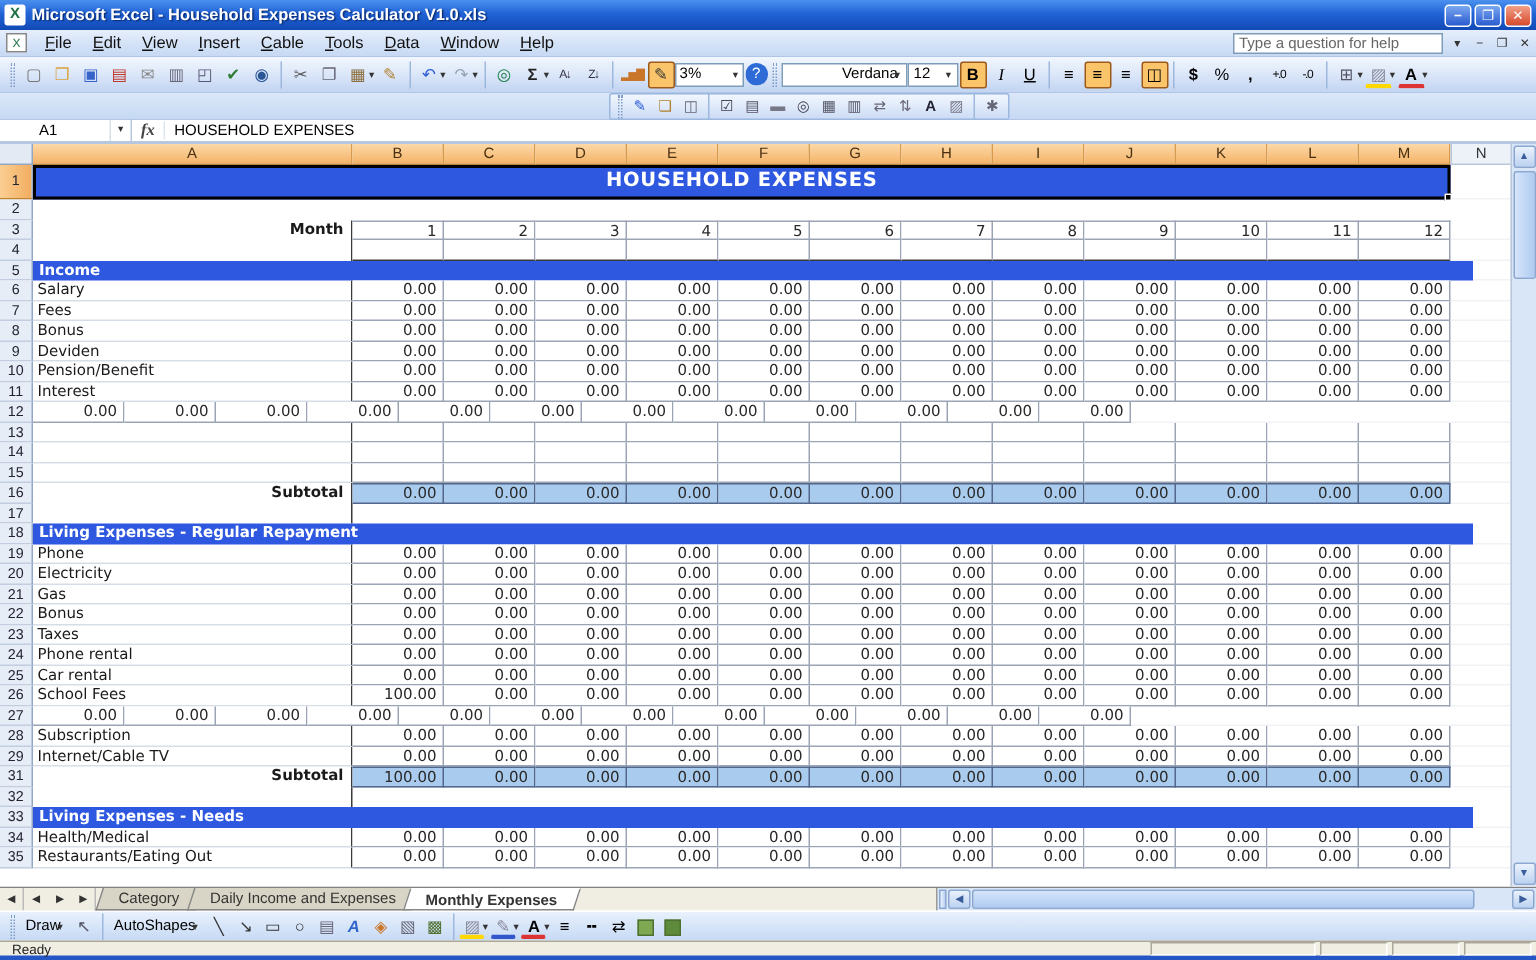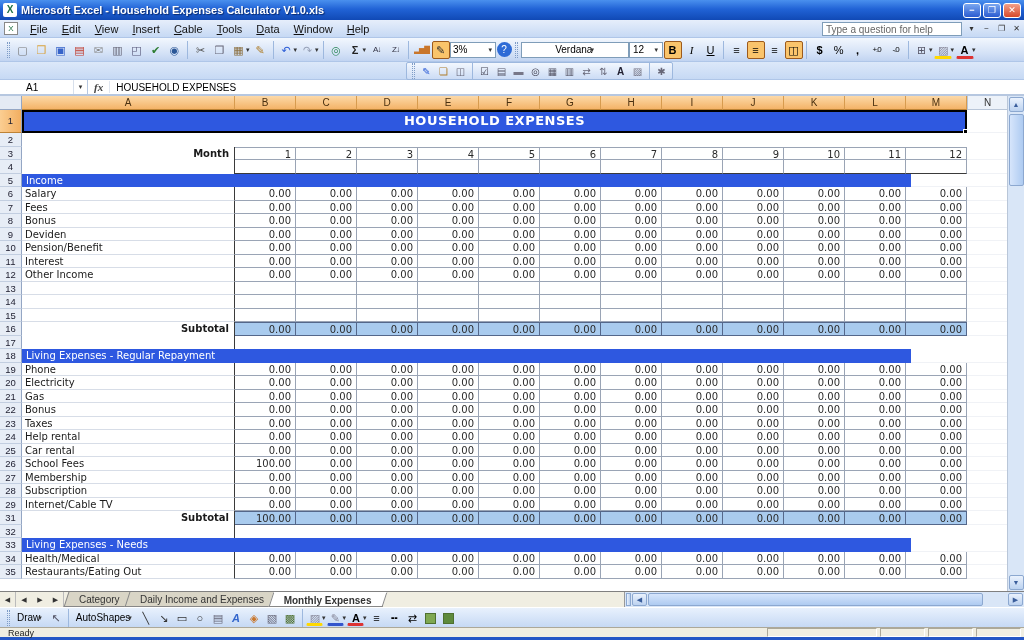--- a/index.html
+++ b/index.html
@@ -35,22 +35,22 @@
     display:flex;align-items:center;border-bottom:1px solid #AFC6E8;padding-left:4px;font-size:10px}
   .grip{width:3px;height:16px;border-left:1px dotted #7E9CC6;border-right:1px dotted #7E9CC6;margin:0 3px}
   .ib{width:18px;height:18px;text-align:center;line-height:16px;font-size:11px;border:1px solid transparent;
     border-radius:2px;margin:0 0.5px;flex:0 0 auto;overflow:hidden}
   .ib.small{font-size:8px;letter-spacing:-1px}
   .ib.active{background:#FAC46B;border-color:#9C5A1D}
   .sep{width:1px;height:18px;background:#9DB8DE;margin:0 3px;flex:0 0 auto}
   .dd{font-size:7px;color:#333;margin:0 1px 0 -2px;flex:0 0 auto}
   .zoombox{width:46px;height:16px;background:#fff;border:1px solid #7F9DB9;font-size:10px;
     display:flex;align-items:center;justify-content:space-between;padding:0 2px;flex:0 0 auto}
-  .fontbox{width:108px;height:16px;background:#fff;border:1px solid #7F9DB9;font-size:10px;
-    display:flex;align-items:center;justify-content:center;padding:0 3px;flex:0 0 auto}
+  .fontbox{width:84px;height:16px;background:#fff;border:1px solid #7F9DB9;font-size:10px;
+    display:flex;align-items:center;justify-content:flex-end;padding:0 3px;flex:0 0 auto}
   .sizebox{width:34px;height:16px;background:#fff;border:1px solid #7F9DB9;font-size:10px;
     display:flex;align-items:center;justify-content:space-between;padding:0 3px;flex:0 0 auto}
   .cbar{border-bottom:3px solid #FFD800}
   .cbar-red{border-bottom:3px solid #D33}
   .helpic{background:#2E6BD6;color:#fff;border-radius:50%;width:15px;height:15px;line-height:14px;font-size:10px}
 
   .toolbar2{height:18px;background:linear-gradient(180deg,#DCE8F9,#C6D9F4);position:relative;
     border-bottom:1px solid #AFC6E8}
   .floatbar{position:absolute;left:406px;top:0;height:18px;display:flex;align-items:center;
     background:linear-gradient(180deg,#F2F7FE,#CCDCF5);border:1px solid #9DB8DE;border-radius:2px;
@@ -93,21 +93,21 @@
   .vcell{width:61px;flex:0 0 auto;font-size:10px;font-family:"DejaVu Sans",sans-serif;color:#2a2a2a;
     text-align:right;padding-right:4px;line-height:13px;border-right:1px solid #9AA4B5;
     border-bottom:1px solid #9AA4B5;background:#fff;overflow:hidden}
   .mcell{border-top:1px solid #9AA4B5}
   .scell{border-bottom:1px solid #3a3a3a}
   .stval{background:#A9CBEE;border-right:1px solid #54678A;border-bottom:1px solid #54678A;border-top:1px solid #54678A}
   .banner{width:945px;flex:0 0 auto;background:#2E58E0;border:2px solid #000;color:#fff;
     font-weight:bold;font-size:13px;text-align:center;line-height:18px;position:relative;
     font-family:"DejaVu Sans",sans-serif;letter-spacing:0.5px}
   .banner .fh{position:absolute;right:-3px;bottom:-3px;width:5px;height:5px;background:#000;border:1px solid #fff}
-  .secbar{width:889px;flex:0 0 auto;background:#2E58E0;color:#fff;font-weight:normal;font-size:10px;
+  .secbar{width:960px;flex:0 0 auto;background:#2E58E0;color:#fff;font-weight:bold;font-size:10px;
     padding-left:4px;line-height:13px;font-family:"DejaVu Sans",sans-serif;white-space:nowrap;overflow:hidden}
   .nfill{flex:1;border-bottom:1px solid #F0F2F6}
   .afill{width:945px;flex:0 0 auto}
 
   
   .vscroll{position:absolute;top:0;right:0;width:17px;height:495px;background:#D9E6F7;
     border-left:1px solid #B9C6D8;display:flex;flex-direction:column;align-items:center}
   .sbtn{width:15px;height:15px;margin:1px 0;background:linear-gradient(180deg,#EAF2FD,#BCD2F0);
     border:1px solid #8CA8D0;border-radius:2px;font-size:7px;color:#3A5E9C;text-align:center;line-height:14px}
   .vthumb{width:15px;height:72px;background:linear-gradient(90deg,#D6E5FB,#AECBF1);
@@ -443,21 +443,20 @@
           <div class="vcell">0.00</div>
           <div class="vcell">0.00</div>
           <div class="vcell">0.00</div>
           <div class="vcell">0.00</div>
           <div class="vcell">0.00</div>
           <div class="vcell">0.00</div>
           <div class="nfill"></div>
         </div>
         <div class="grow r">
           <div class="rowhdr">12</div>
-          <div class="acell lbl">Other Income</div>
           <div class="vcell">0.00</div>
           <div class="vcell">0.00</div>
           <div class="vcell">0.00</div>
           <div class="vcell">0.00</div>
           <div class="vcell">0.00</div>
           <div class="vcell">0.00</div>
           <div class="vcell">0.00</div>
           <div class="vcell">0.00</div>
           <div class="vcell">0.00</div>
           <div class="vcell">0.00</div>
@@ -624,21 +623,21 @@
           <div class="vcell">0.00</div>
           <div class="vcell">0.00</div>
           <div class="vcell">0.00</div>
           <div class="vcell">0.00</div>
           <div class="vcell">0.00</div>
           <div class="vcell">0.00</div>
           <div class="nfill"></div>
         </div>
         <div class="grow r">
           <div class="rowhdr">24</div>
-          <div class="acell lbl">Help rental</div>
+          <div class="acell lbl">Phone rental</div>
           <div class="vcell">0.00</div>
           <div class="vcell">0.00</div>
           <div class="vcell">0.00</div>
           <div class="vcell">0.00</div>
           <div class="vcell">0.00</div>
           <div class="vcell">0.00</div>
           <div class="vcell">0.00</div>
           <div class="vcell">0.00</div>
           <div class="vcell">0.00</div>
           <div class="vcell">0.00</div>
@@ -675,21 +674,20 @@
           <div class="vcell">0.00</div>
           <div class="vcell">0.00</div>
           <div class="vcell">0.00</div>
           <div class="vcell">0.00</div>
           <div class="vcell">0.00</div>
           <div class="vcell">0.00</div>
           <div class="nfill"></div>
         </div>
         <div class="grow r">
           <div class="rowhdr">27</div>
-          <div class="acell lbl">Membership</div>
           <div class="vcell">0.00</div>
           <div class="vcell">0.00</div>
           <div class="vcell">0.00</div>
           <div class="vcell">0.00</div>
           <div class="vcell">0.00</div>
           <div class="vcell">0.00</div>
           <div class="vcell">0.00</div>
           <div class="vcell">0.00</div>
           <div class="vcell">0.00</div>
           <div class="vcell">0.00</div>

